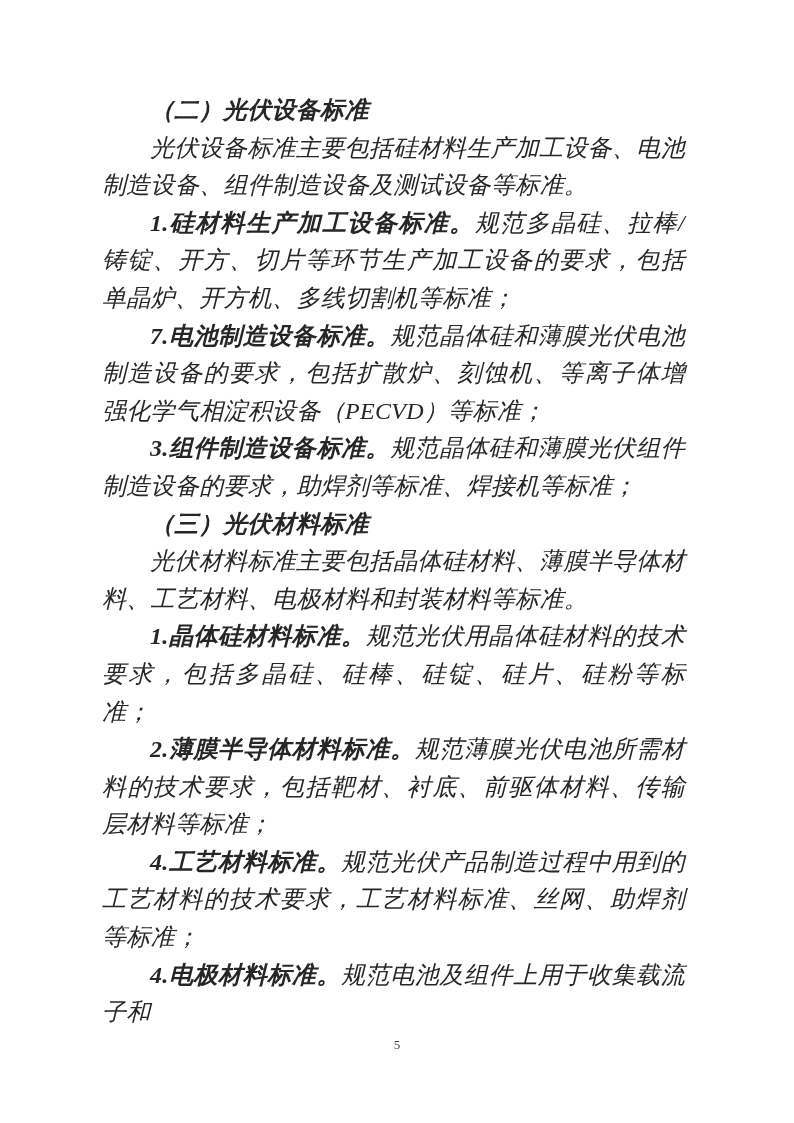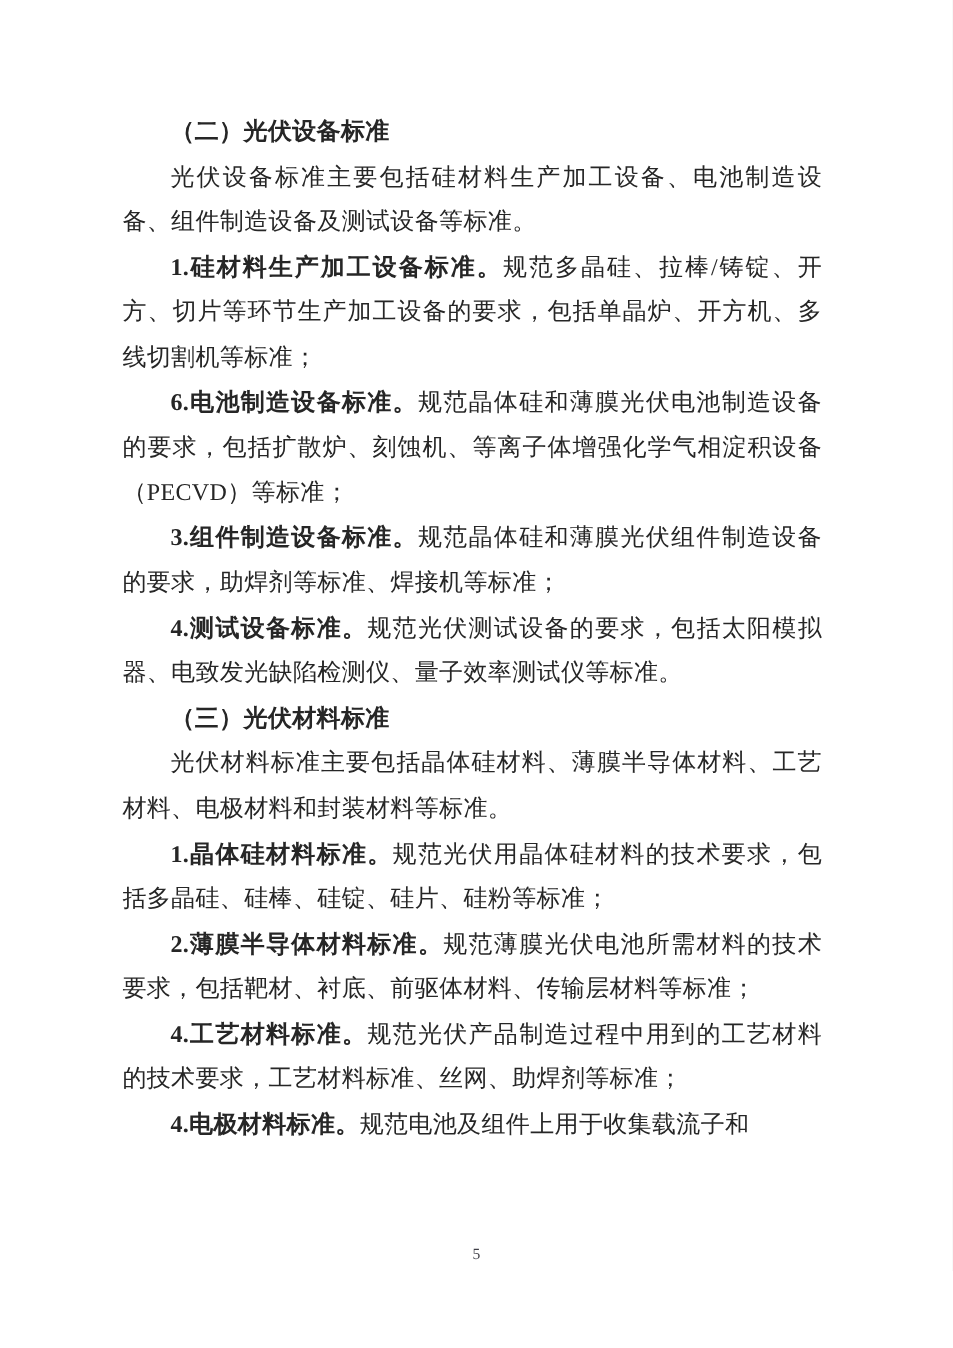--- a/index.html
+++ b/index.html
@@ -15,24 +15,25 @@
     background: #ffffff;
     overflow: hidden;
     font-family: "Liberation Serif", "DejaVu Serif", serif;
     color: #262626;
   }
   .content {
     position: absolute;
     left: 102px;
     top: 92px;
     width: 583px;
-    font-size: 20px;
+    font-size: 24px;
     line-height: 37.6px;
     text-align: justify;
     letter-spacing: 0.3px;
+    font-style: italic;
   }
   .content p {
     margin: 0;
     padding: 0;
     text-indent: 2em;
   }
   .heading {
     font-weight: 700;
   }
   .lead {
@@ -55,25 +56,24 @@
 
 <div class="page">
   <div class="content">
 
     <p class="heading">（二）光伏设备标准</p>
 
     <p class="para">光伏设备标准主要包括硅材料生产加工设备、电池制造设备、组件制造设备及测试设备等标准。</p>
 
     <p class="item"><b class="lead">1.硅材料生产加工设备标准。</b><span>规范多晶硅、拉棒/铸锭、开方、切片等环节生产加工设备的要求，包括单晶炉、开方机、多线切割机等标准；</span></p>
 
-    <p class="item"><b class="lead">6.电池制造设备标准。</b><span>规范晶体硅和薄膜光伏电池制造设备的要求，包括扩散炉、刻蚀机、等离子体增强化学气相淀积设备（PECVD）等标准；</span></p>
+    <p class="item"><b class="lead">7.电池制造设备标准。</b><span>规范晶体硅和薄膜光伏电池制造设备的要求，包括扩散炉、刻蚀机、等离子体增强化学气相淀积设备（PECVD）等标准；</span></p>
 
     <p class="item"><b class="lead">3.组件制造设备标准。</b><span>规范晶体硅和薄膜光伏组件制造设备的要求，助焊剂等标准、焊接机等标准；</span></p>
 
-    <p class="item"><b class="lead">4.测试设备标准。</b><span>规范光伏测试设备的要求，包括太阳模拟器、电致发光缺陷检测仪、量子效率测试仪等标准。</span></p>
 
     <p class="heading">（三）光伏材料标准</p>
 
     <p class="para">光伏材料标准主要包括晶体硅材料、薄膜半导体材料、工艺材料、电极材料和封装材料等标准。</p>
 
     <p class="item"><b class="lead">1.晶体硅材料标准。</b><span>规范光伏用晶体硅材料的技术要求，包括多晶硅、硅棒、硅锭、硅片、硅粉等标准；</span></p>
 
     <p class="item"><b class="lead">2.薄膜半导体材料标准。</b><span>规范薄膜光伏电池所需材料的技术要求，包括靶材、衬底、前驱体材料、传输层材料等标准；</span></p>
 
     <p class="item"><b class="lead">4.工艺材料标准。</b><span>规范光伏产品制造过程中用到的工艺材料的技术要求，工艺材料标准、丝网、助焊剂等标准；</span></p>

